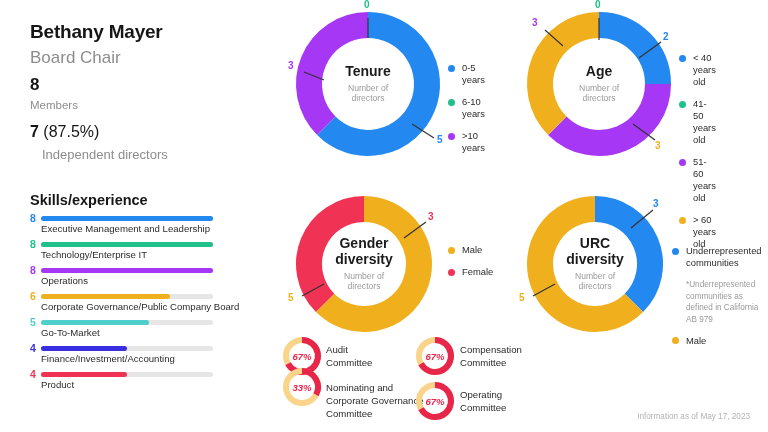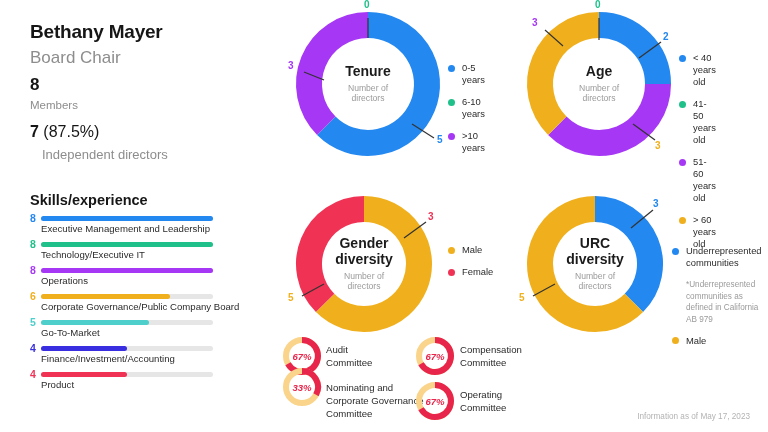--- a/index.html
+++ b/index.html
@@ -80,21 +80,21 @@
           <div class="skill-track">
             <div class="skill-fill" style="width:100%;background:#2388F0"></div>
           </div>
           <div class="skill-label">Executive Management and Leadership</div>
         </div>
         <div class="skill">
           <div class="skill-num" style="color:#1FC08A">8</div>
           <div class="skill-track">
             <div class="skill-fill" style="width:100%;background:#1FC08A"></div>
           </div>
-          <div class="skill-label">Technology/Executive IT</div>
+          <div class="skill-label">Technology/Enterprise IT</div>
         </div>
         <div class="skill">
           <div class="skill-num" style="color:#A637F5">8</div>
           <div class="skill-track">
             <div class="skill-fill" style="width:100%;background:#A637F5"></div>
           </div>
           <div class="skill-label">Operations</div>
         </div>
         <div class="skill">
           <div class="skill-num" style="color:#F0B01E">6</div>

